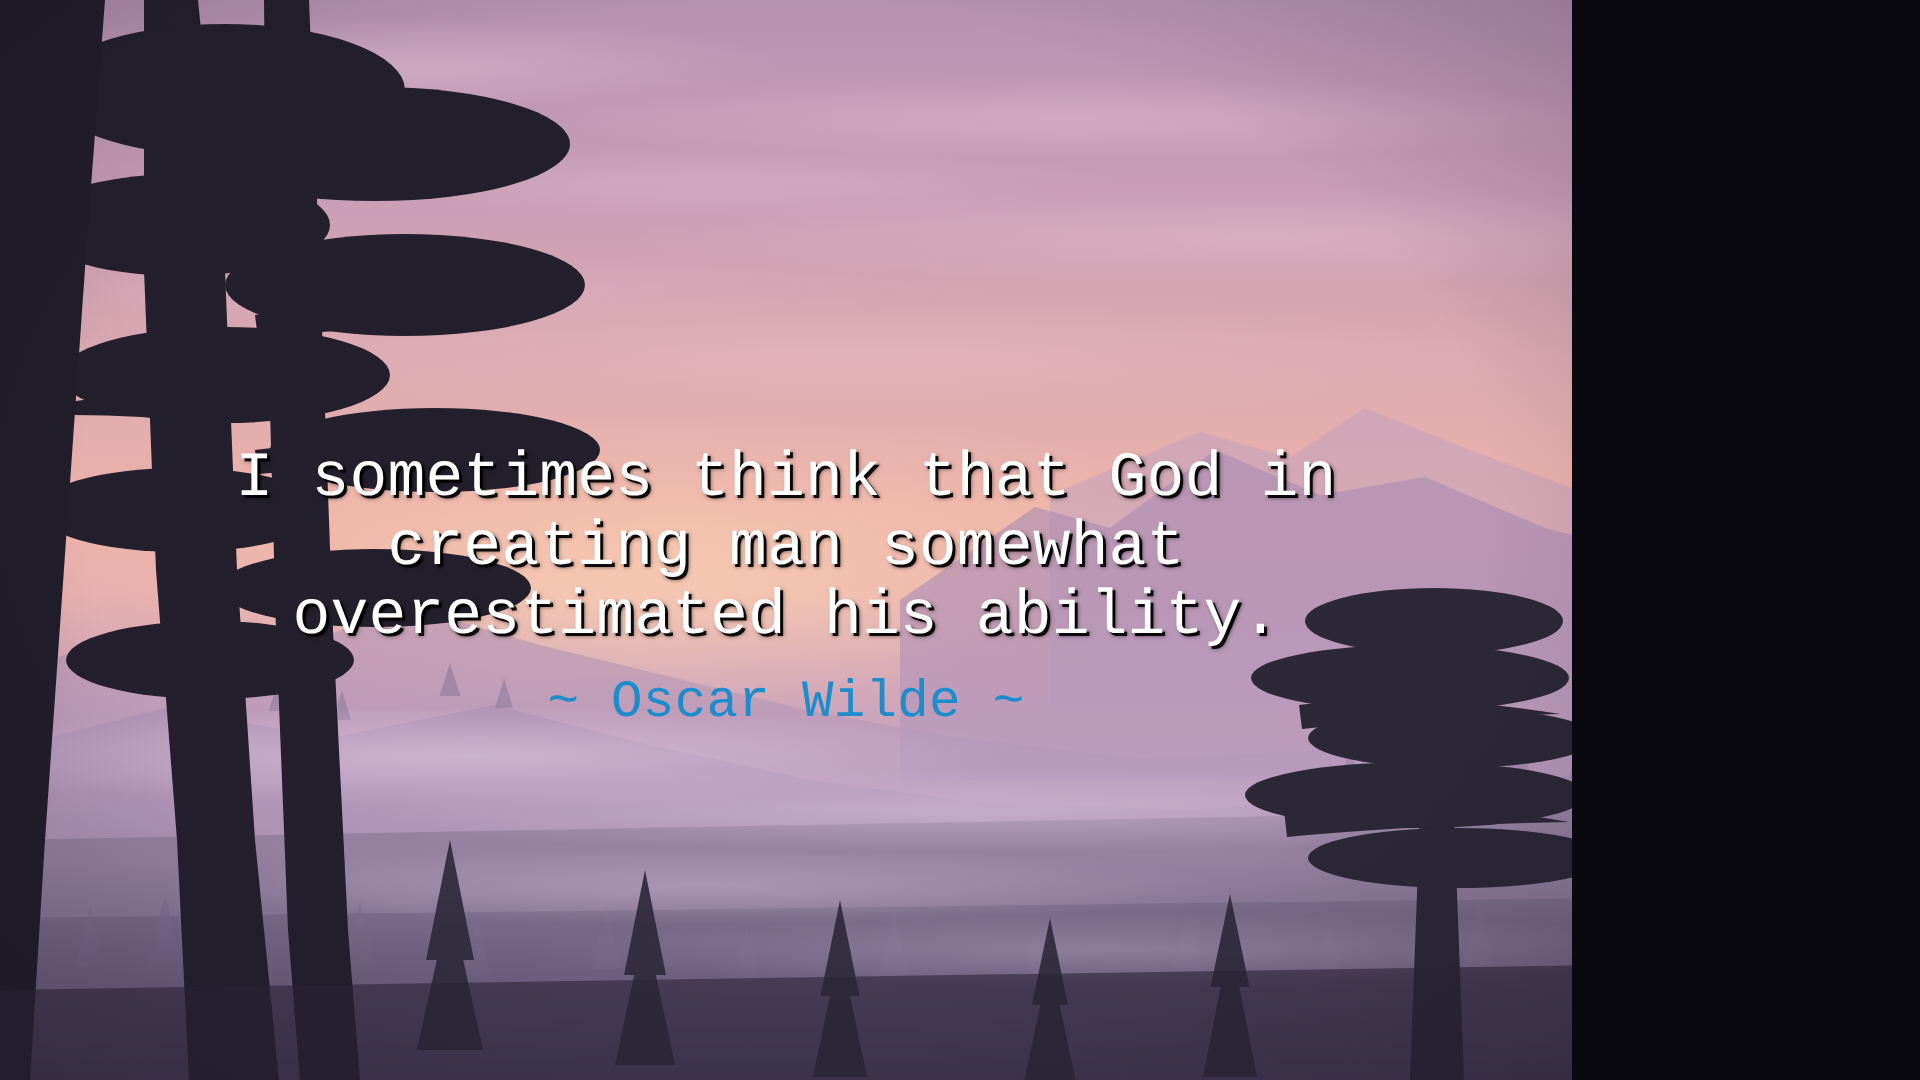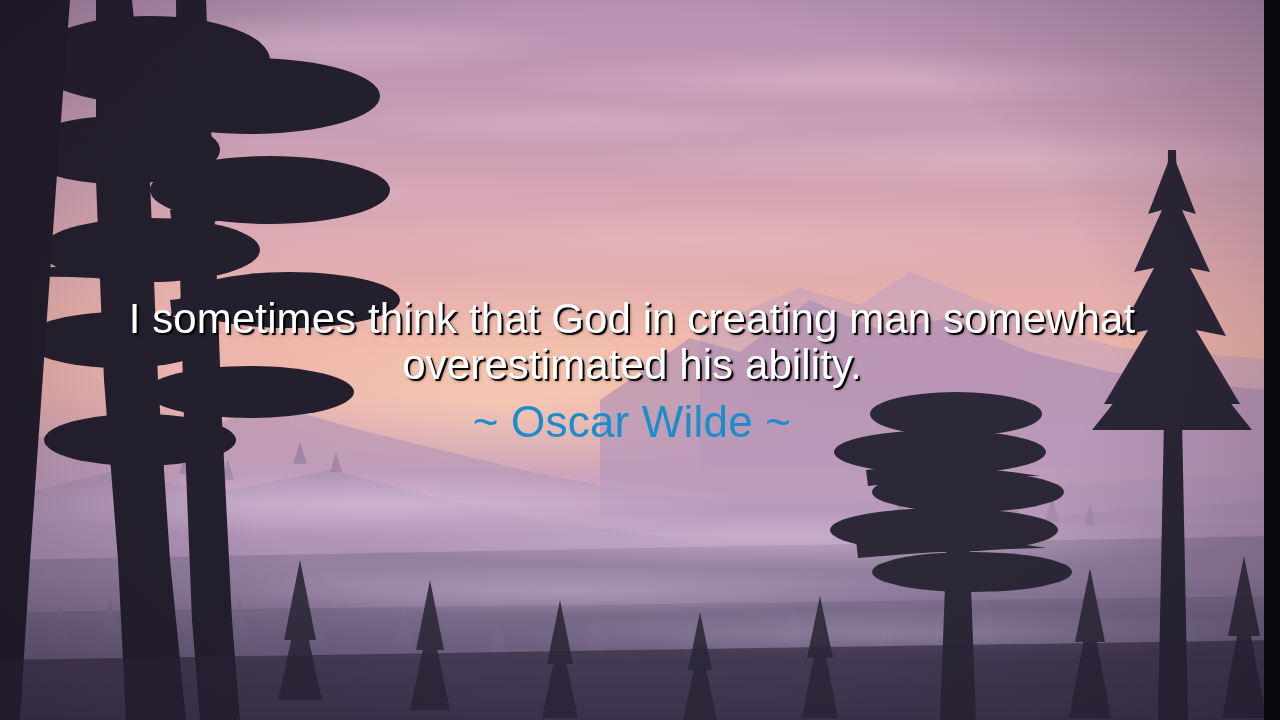--- a/index.html
+++ b/index.html
@@ -2,24 +2,24 @@
 <html><head>
 <meta charset="utf-8">
 <style>
   html, body {
     margin: 0;
     padding: 0;
     background: #0b0910;
   }
   #stage {
     position: relative;
-    width: 1264px;
+    width: 1048px;
     height: 720px;
     overflow: hidden;
-    font-family: Liberation Sans, sans-serif;
+    font-family: Liberation Mono, monospace;
     background: #b98fae;
   }
 
   
   .layer { position: absolute; inset: 0; }
 
   #sky {
     background:
       linear-gradient(to bottom,
         #b692b2 0%,
@@ -95,21 +95,21 @@
     font-weight: 400;
     letter-spacing: .1px;
     text-shadow:
       2px 2px 0 rgba(0,0,0,.92),
       2px 2px 3px rgba(0,0,0,.55);
     white-space: pre-line;
   }
   #quote-author {
     margin: 14px 0 0 0;
     color: #1b8ccc;
-    font-size: 44px;
+    font-size: 35px;
     line-height: 40px;
     font-weight: 400;
     letter-spacing: .2px;
   }
 </style>
 </head>
 <body>
 
 <div id="stage">
 

